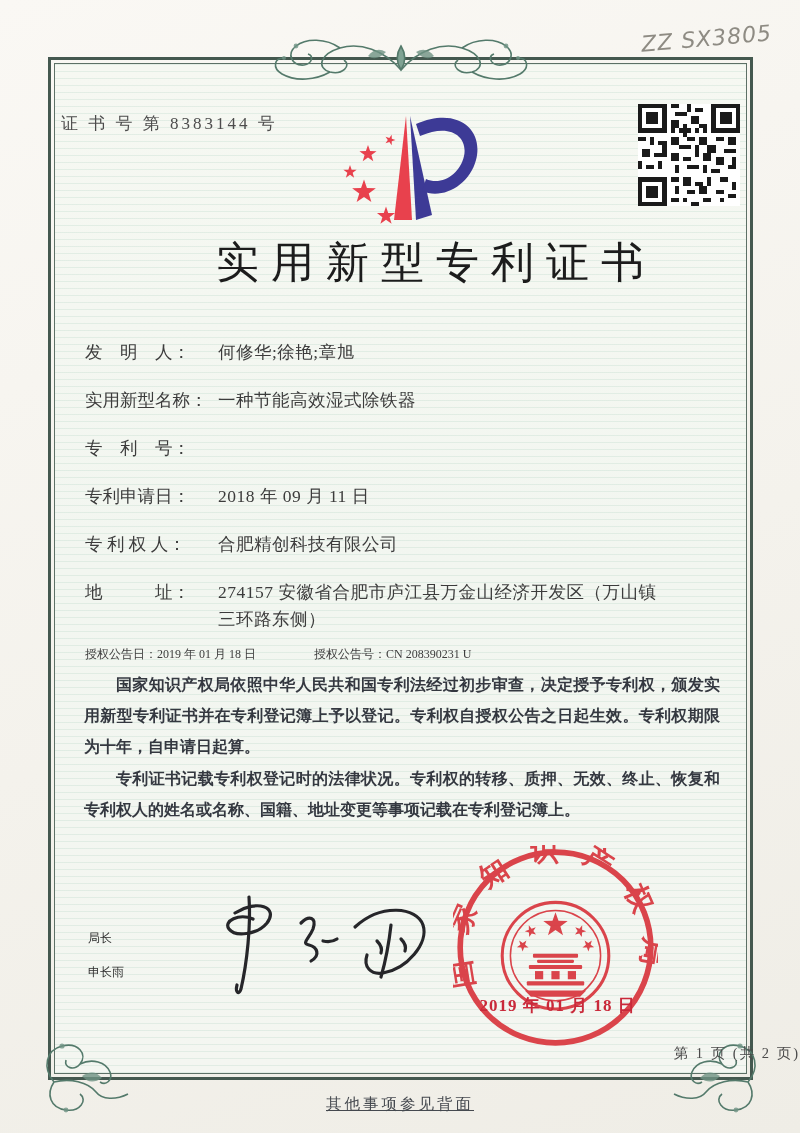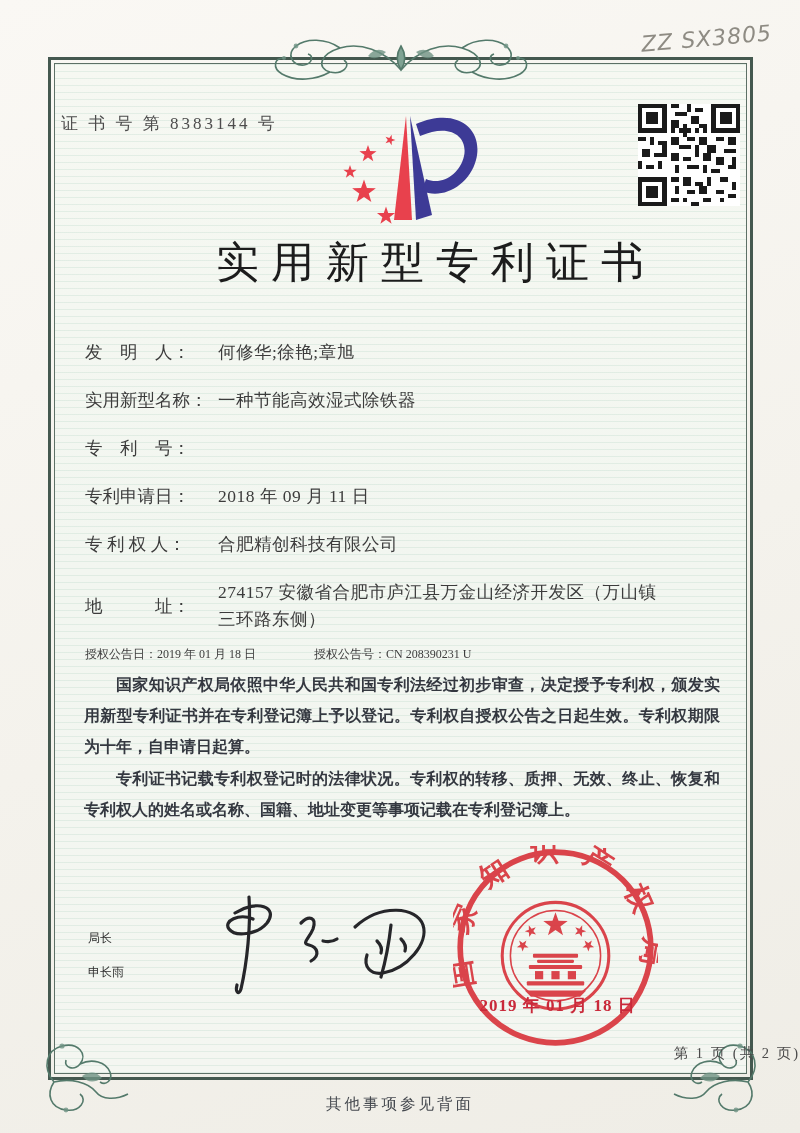--- a/index.html
+++ b/index.html
@@ -58,21 +58,21 @@
   .seal-date{
     position:absolute;left:455px;top:994px;width:205px;text-align:center;
     color:#c9293a;font-size:17px;letter-spacing:1px;font-weight:bold;
   }
   .page-info{
     position:absolute;left:0;top:1044px;width:100%;text-align:right;
     font-size:14.5px;color:#4a4a4a;letter-spacing:2px;
   }
   .back-note{
     position:absolute;left:0;top:1094px;width:100%;text-align:center;
-    font-size:15.5px;color:#45494f;letter-spacing:3px;
+    font-size:15.5px;color:#45494f;letter-spacing:3px;text-decoration:underline;
   }
   .logo{position:absolute;left:336px;top:108px;}
   .qr{position:absolute;left:638px;top:104px;}
 </style>
 </head>
 <body>
 
 <div class="page">
 
   <div class="handwritten">ZZ SX3805</div>
@@ -235,21 +235,21 @@
       <span class="field-label">专　利　号：</span>
     </div>
     <div class="field-row">
       <span class="field-label">专利申请日：</span>
       <span class="field-value">2018 年 09 月 11 日</span>
     </div>
     <div class="field-row">
       <span class="field-label">专 利 权 人：</span>
       <span class="field-value">合肥精创科技有限公司</span>
     </div>
-    <div class="field-row" style="margin-bottom:8px;align-items:center;">
+    <div class="field-row" style="margin-bottom:8px;">
       <span class="field-label">地　　　址：</span>
       <span class="field-value addr">274157 安徽省合肥市庐江县万金山经济开发区（万山镇三环路东侧）</span>
     </div>
     <div class="grant-row">
       <span class="grant-pair">
         <span>授权公告日：</span><span>2019 年 01 月 18 日</span>
       </span>
       <span class="grant-pair">
         <span>授权公告号：</span><span>CN 208390231 U</span>
       </span>

